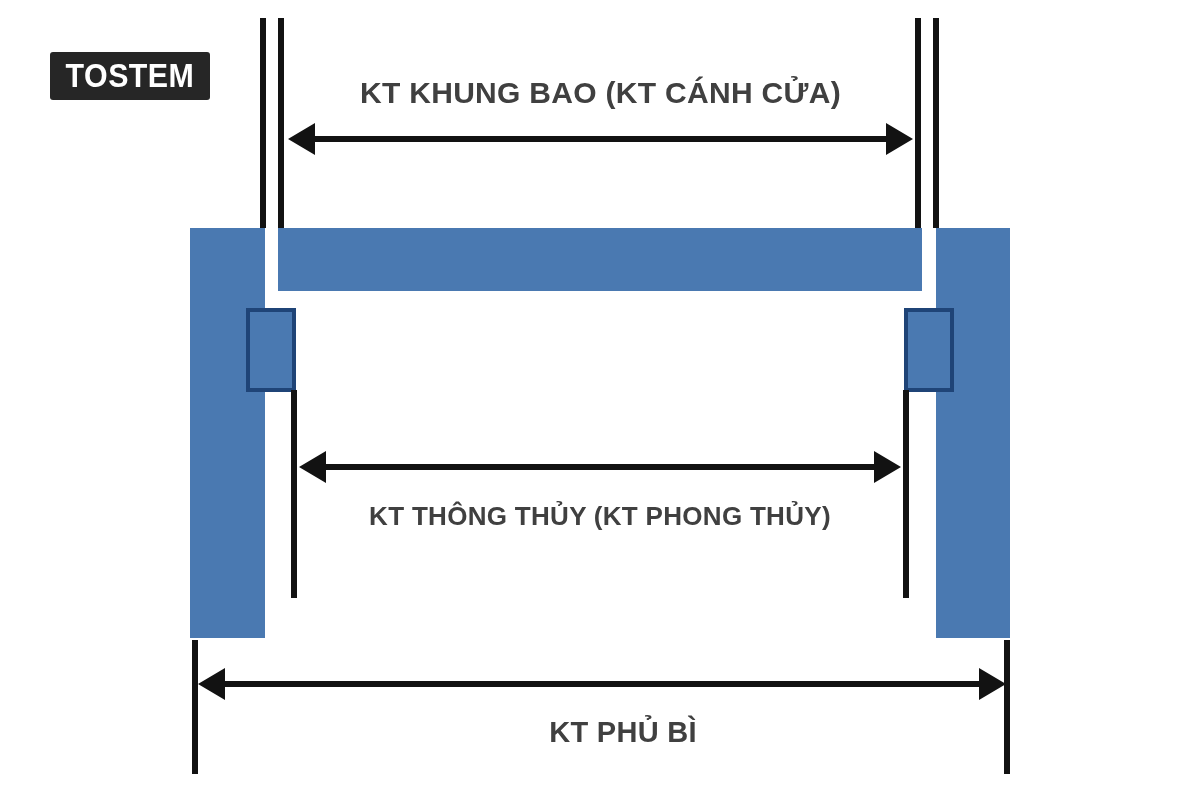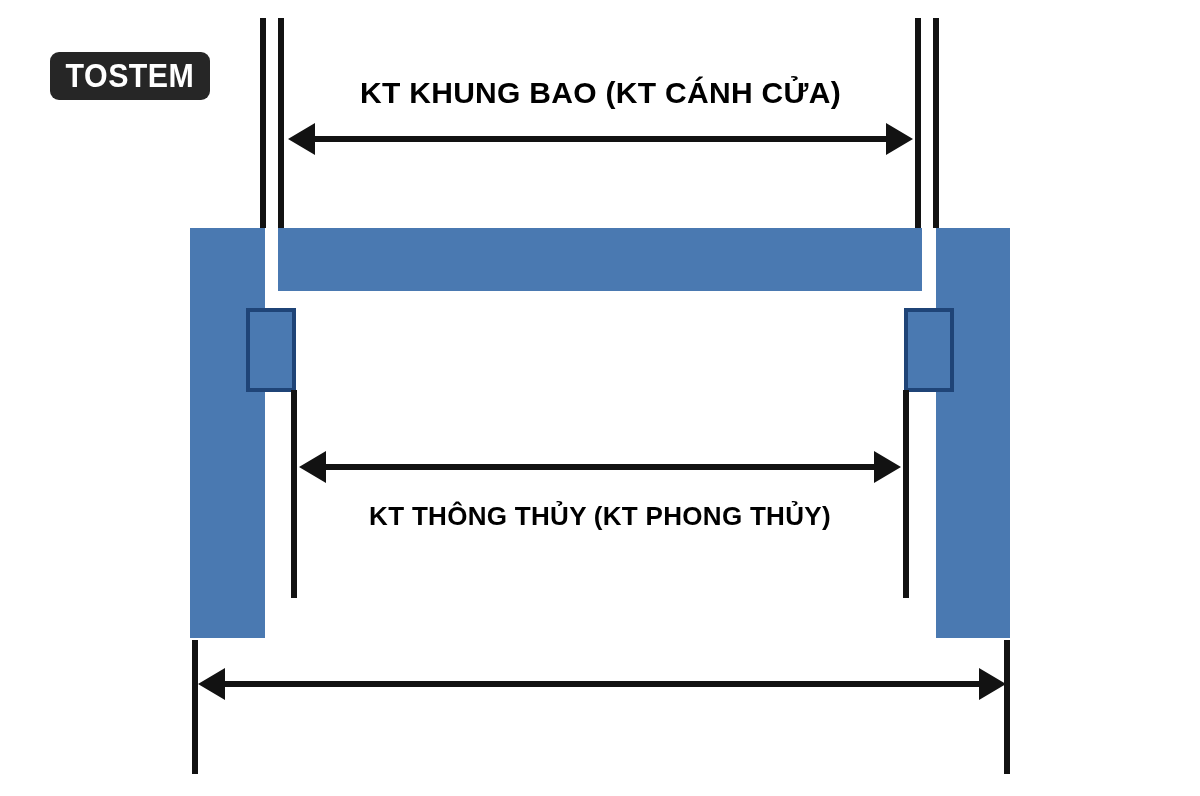--- a/index.html
+++ b/index.html
@@ -20,21 +20,21 @@
     overflow: hidden;
     font-family: "Liberation Sans", "DejaVu Sans", sans-serif;
   }
 
   
   .logo-box {
     position: absolute;
     left: 50px; top: 52px;
     width: 160px; height: 48px;
     background: var(--logo-bg);
-    border-radius: 9px;
+    border-radius: 3px;
     display: flex; align-items: center; justify-content: center;
   }
   .logo-box span {
     color: var(--logo-text);
     font-size: 33px;
     font-weight: 800;
     letter-spacing: 0.5px;
     transform: scaleX(0.92);
   }
 
@@ -94,21 +94,21 @@
   }
   .arrow-frame   { left: 288px; top: 123px; width: 625px; }
   .arrow-clear   { left: 299px; top: 451px; width: 602px; }
   .arrow-overall { left: 198px; top: 668px; width: 808px; }
 
   
   .dim-label {
     position: absolute;
     text-align: center;
     font-weight: 700;
-    color: #000000;
+    color: #404040;
     letter-spacing: 0.3px;
     white-space: nowrap;
   }
   .label-frame   { left: 288px; width: 625px; top: 76px;  font-size: 30px; }
   .label-clear   { left: 250px; width: 700px; top: 501px; font-size: 26px; }
   .label-overall { left: 223px; width: 800px; top: 716px; font-size: 29px; }
 </style>
 </head>
 <body>
 
@@ -141,14 +141,15 @@
     <div class="shaft"></div>
   </div>
   <div class="dim-label label-clear">KT THÔNG THỦY (KT PHONG THỦY)</div>
 
   <div class="vline ext-bot" style="left:192px"></div>
   <div class="vline ext-bot" style="left:1004px"></div>
 
   <div class="dim-arrow arrow-overall">
     <div class="shaft"></div>
   </div>
+  <div class="dim-label label-overall">KT PHỦ BÌ</div>
 
 </div>
 
 </body></html>

